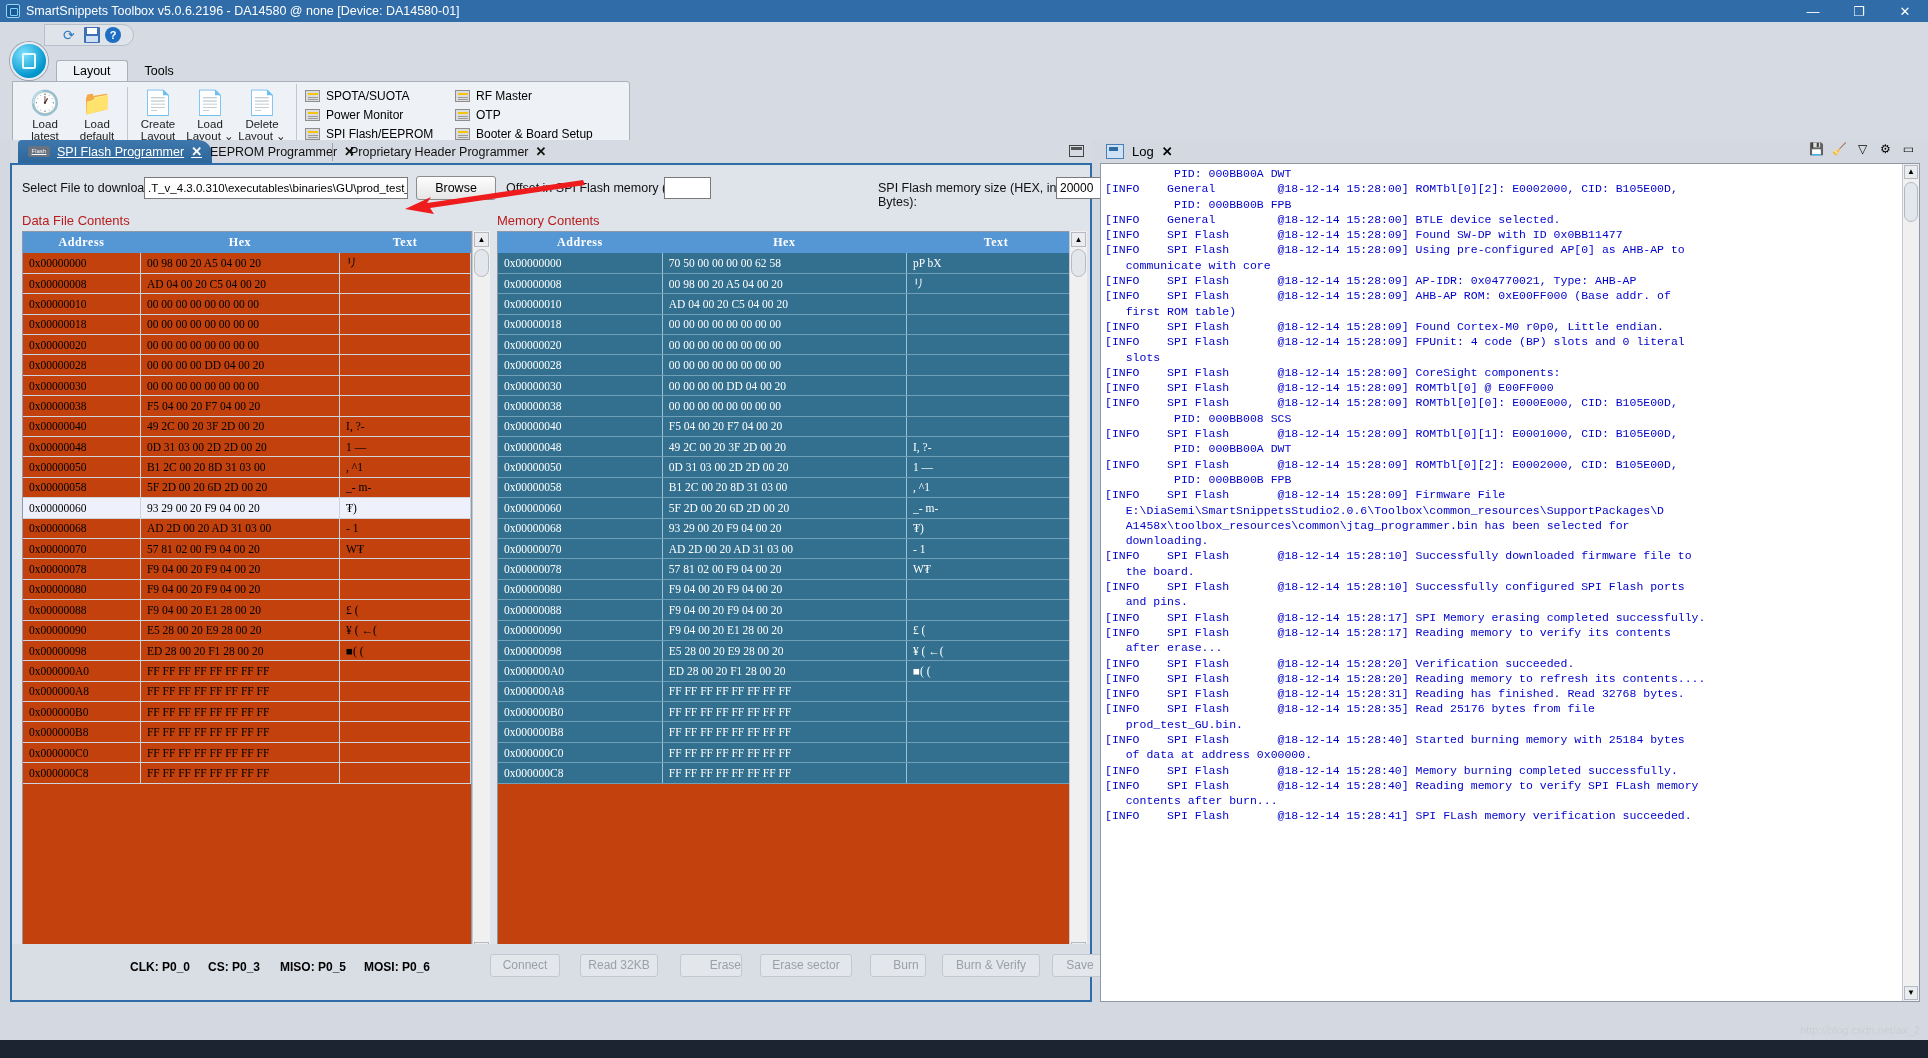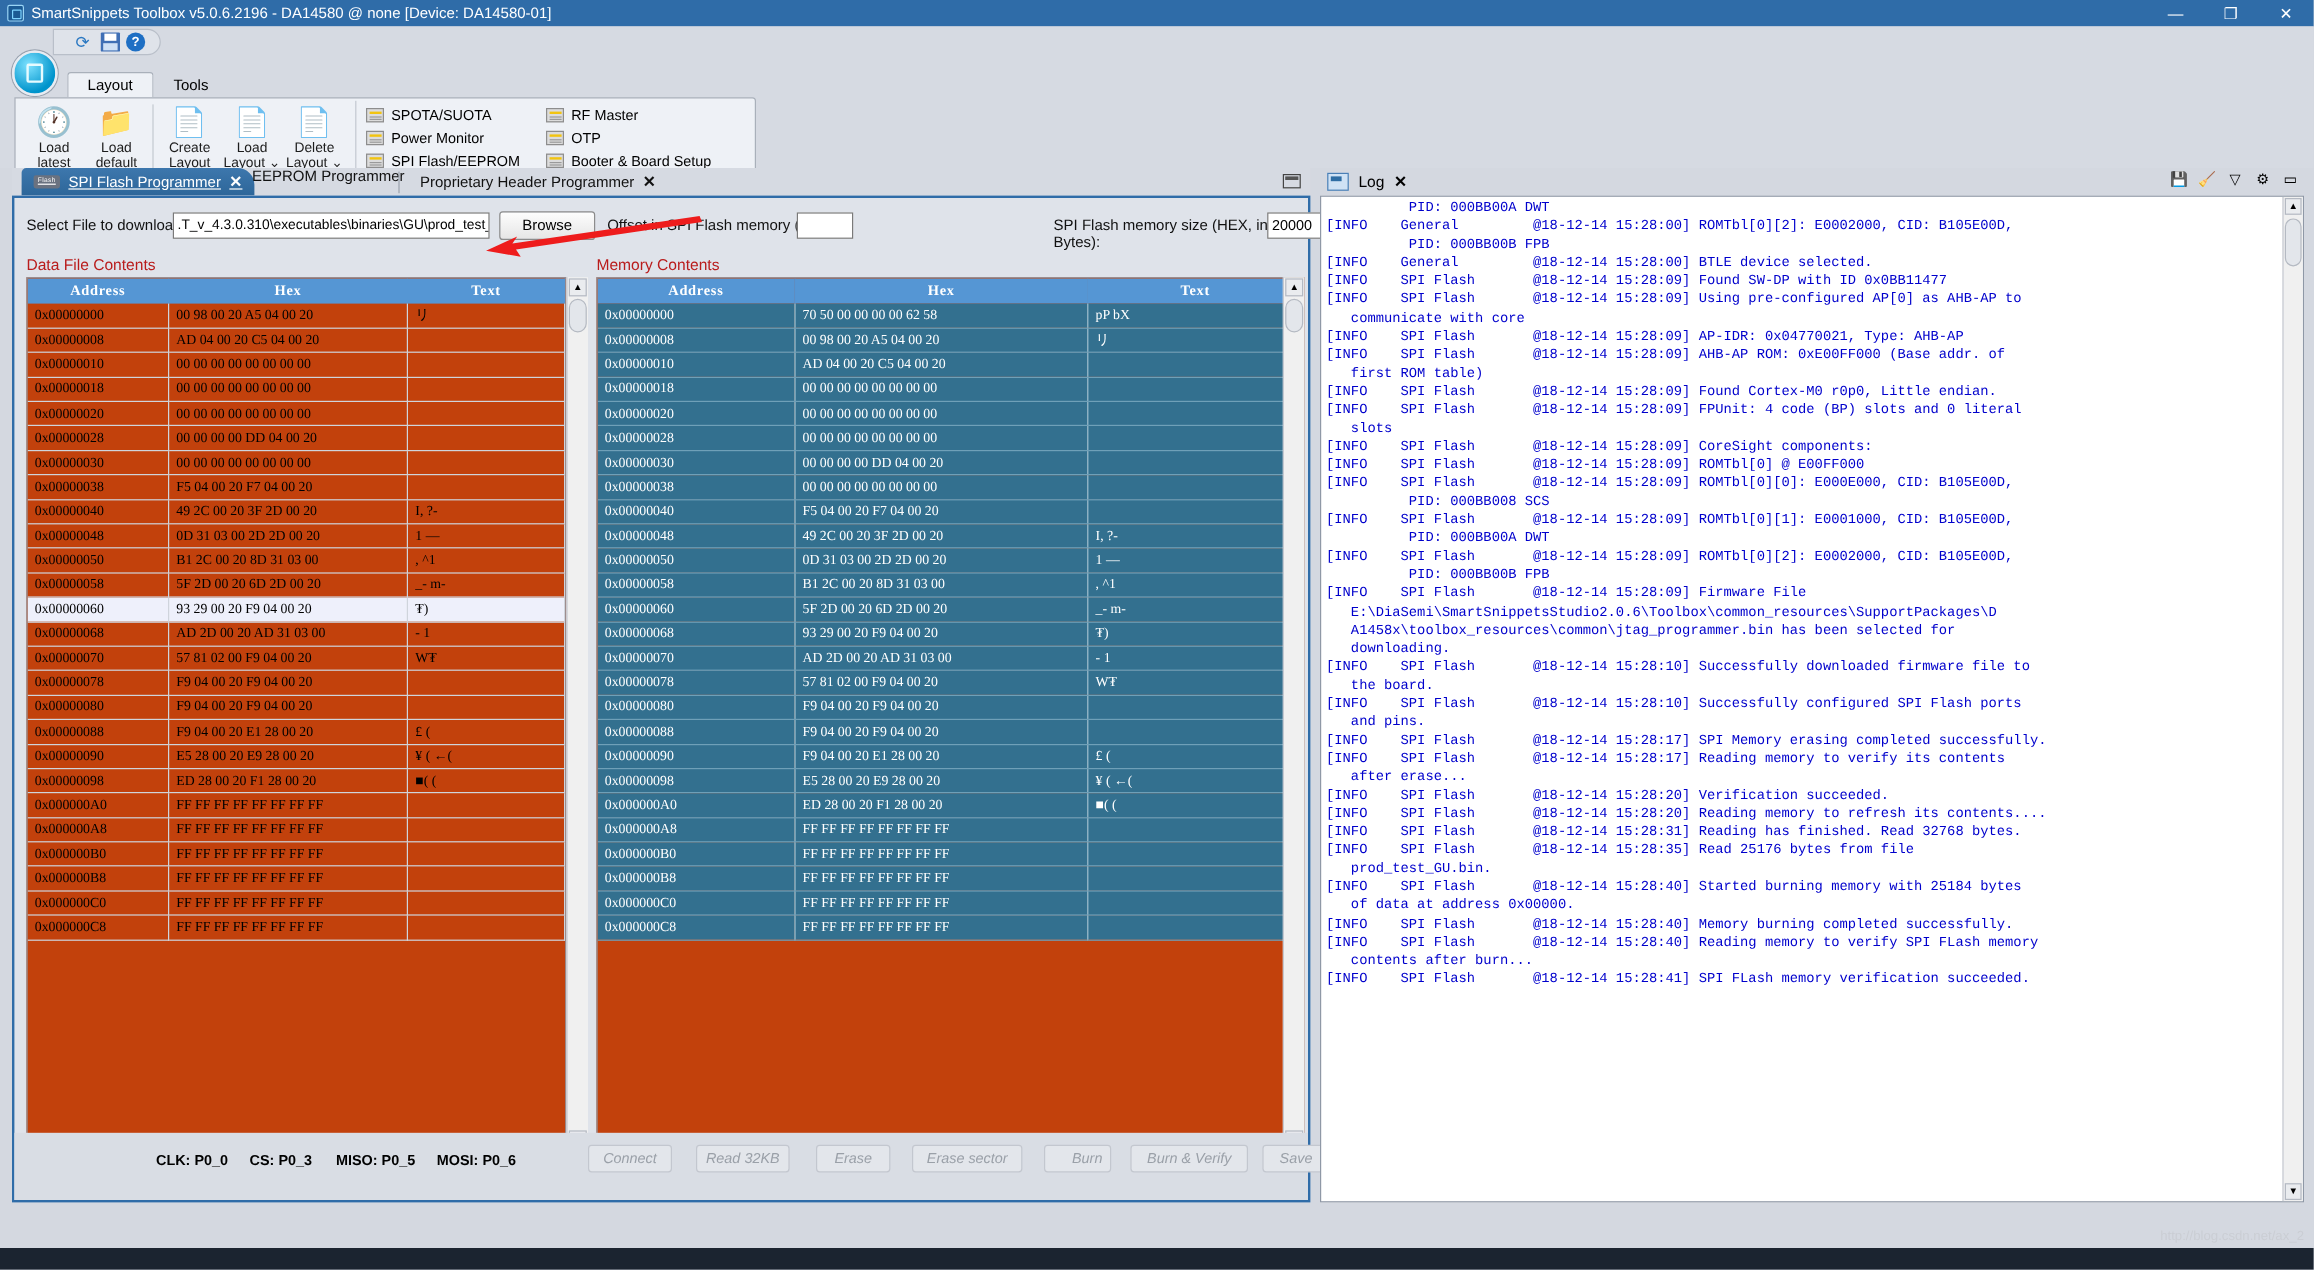--- a/index.html
+++ b/index.html
@@ -145,21 +145,21 @@
   .scrollv .thumb{ position:absolute; left:1px; width:15px; background:#e3e6eb;
      border:1px solid #b4b9c2; border-radius:7px;}
   .scrollv .arw{ position:absolute; left:1px; width:15px; height:15px;
      background:#eaecef; border:1px solid #b4b9c2; font-size:8px; text-align:center; line-height:13px;}
   
   #pinbar{ position:absolute; left:0; bottom:0; width:1078px; height:56px;
      background:#d9dde4; }
   .pinlbl{ position:absolute; top:16px; font-size:12px; font-weight:bold; }
   .actbtn{ position:absolute; top:10px; height:23px; background:#e3e6eb;
      border:1px solid #c3c7cf; border-radius:3px; color:#9aa0a8; font-size:12px;
-     text-align:center; line-height:21px;font-style:italic; }
+     text-align:center; line-height:21px; }
   
   #logpane{ position:absolute; left:1100px; top:0; width:820px; height:862px; }
   #logtabbar{ height:23px; position:relative; }
   #logtab{ position:absolute; left:2px; top:0; height:23px; display:flex;
      align-items:center; gap:8px; padding:0 12px 0 4px; }
   .logicon{ width:18px;height:15px;background:#cfe2f5;border:1px solid #4a7fb5;
      position:relative;}
   .logicon:after{content:"";position:absolute;left:2px;top:2px;width:9px;height:4px;background:#2e6da4;}
   #logtoolbar{ position:absolute; right:4px; top:2px; display:flex; gap:8px; align-items:center;}
   .ltool{ width:15px;height:15px; font-size:12px; line-height:15px; text-align:center;}
@@ -271,21 +271,21 @@
 <div id="mainarea">
 
   <div id="leftpane">
 
     <div id="tabbar">
       <div class="ptab sel" style="left:8px;text-decoration:underline;">
         <span class="flashchip">Flash</span>
         <span>SPI Flash Programmer</span>
         <span class="x">✕</span>
       </div>
-      <div class="ptab unsel" style="left:190px;flex-direction:column;">
+      <div class="ptab unsel" style="left:190px;">
         <span>EEPROM Programmer</span>
         <span class="x">✕</span>
       </div>
       <div class="tabdiv" style="left:322px;"></div>
       <div class="ptab unsel" style="left:330px;">
         <span>Proprietary Header Programmer</span>
         <span class="x">✕</span>
       </div>
       <div id="restorebtn" style="position:absolute;right:8px;top:5px;width:15px;height:12px;border:1px solid #444;"></div>
     </div>
@@ -606,21 +606,21 @@
       </div>
 
       <div id="pinbar">
         <span class="pinlbl" style="left:118px;">CLK: P0_0</span>
         <span class="pinlbl" style="left:196px;">CS: P0_3</span>
         <span class="pinlbl" style="left:268px;">MISO: P0_5</span>
         <span class="pinlbl" style="left:352px;">MOSI: P0_6</span>
 
         <div class="actbtn" style="left:478px;width:70px;">Connect</div>
         <div class="actbtn" style="left:568px;width:78px;">Read 32KB</div>
-        <div class="actbtn" style="left:668px;width:62px;">Erase</div>
+        <div class="actbtn" style="left:668px;width:62px;text-align:right;">Erase</div>
         <div class="actbtn" style="left:748px;width:92px;">Erase sector</div>
         <div class="actbtn" style="left:858px;width:56px;padding-left:16px;">Burn</div>
         <div class="actbtn" style="left:930px;width:98px;">Burn &amp; Verify</div>
         <div class="actbtn" style="left:1040px;width:56px;">Save</div>
       </div>
     </div>
   </div>
 
   <div id="logpane">
     <div id="logtabbar">

